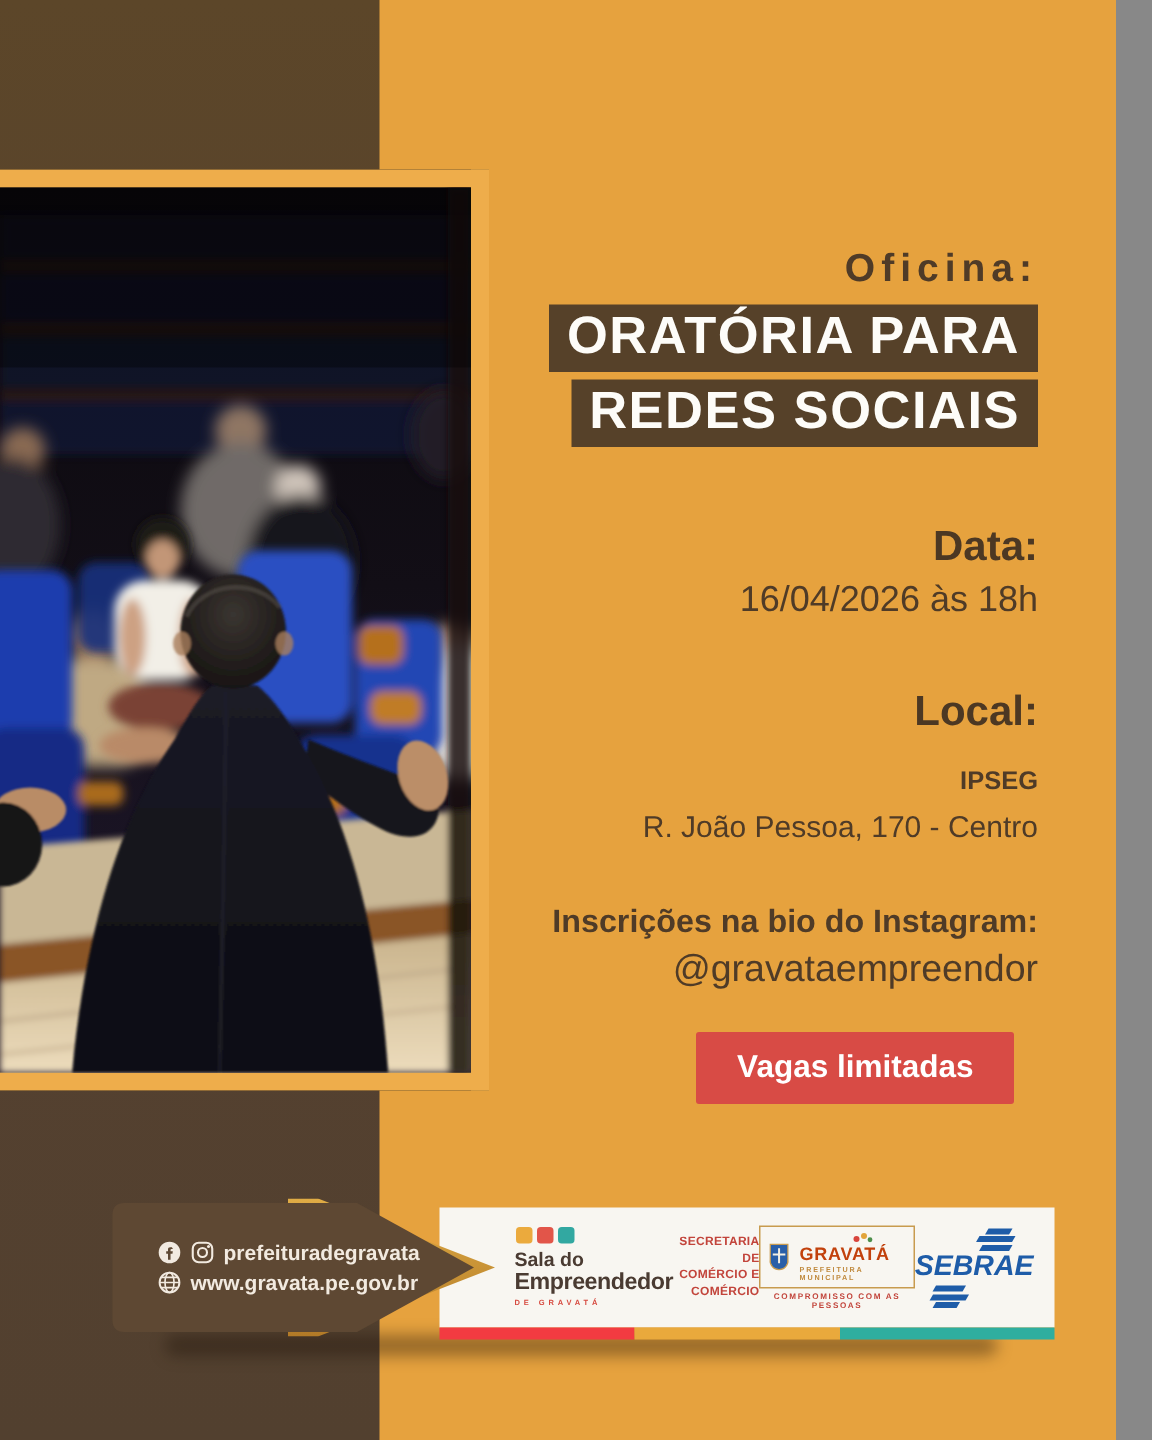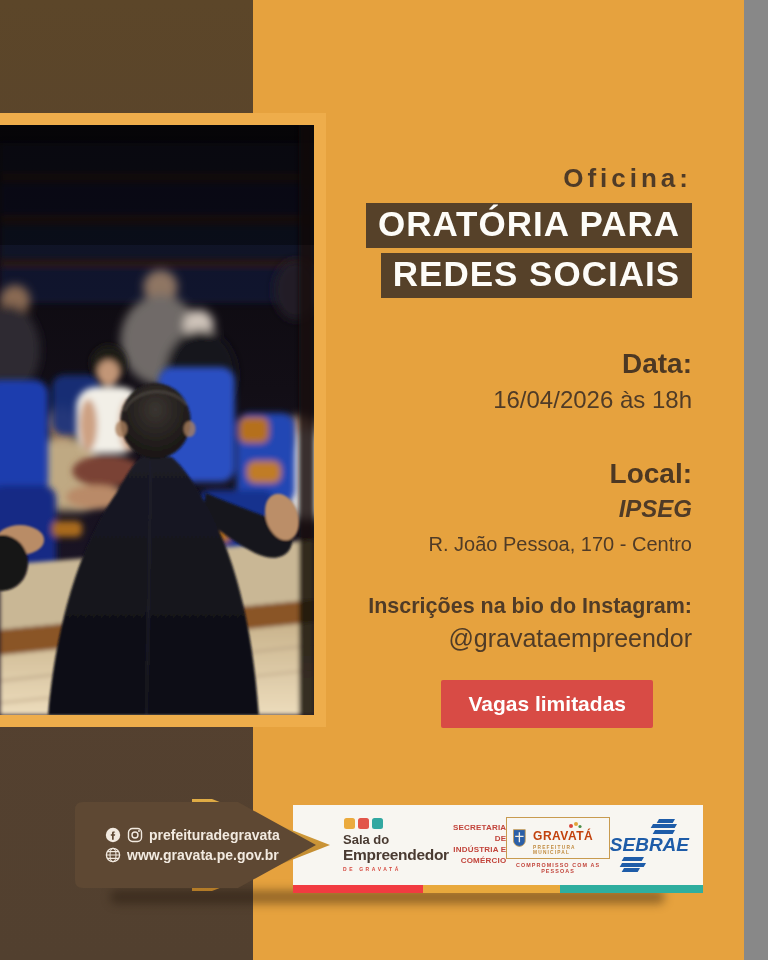--- a/index.html
+++ b/index.html
@@ -19,25 +19,25 @@
   .content{position:absolute;top:0;left:336px;right:52px;text-align:right;color:#4F3B27;}
   .kicker{margin-top:163px;font-size:26px;letter-spacing:4px;font-weight:600;}
   .title-row{margin-top:9px;}
   .title-row + .title-row{margin-top:5px;}
   .title-line{display:inline-block;background:#564129;color:#FDFCF8;font-weight:800;
     font-size:35px;line-height:1;padding:3px 12px 7px;letter-spacing:1px;}
   .lbl{font-weight:800;font-size:28px;color:#4C3823;}
   .data-label{margin-top:50px;}
   .data-value{margin-top:6px;font-size:24px;font-weight:500;}
   .local-label{margin-top:44px;}
-  .local-name{margin-top:5px;font-size:24px;font-weight:700;font-style:italic;}
+  .local-name{margin-top:21px;font-size:17px;font-weight:700;}
   .local-address{margin-top:10px;font-size:20px;font-weight:500;}
   .signup-label{margin-top:38px;font-size:21.5px;font-weight:800;}
   .signup-handle{margin-top:5px;font-size:25px;font-weight:400;}
-  .cta{display:inline-block;margin-top:27px;margin-right:39px;background:#D84B45;color:#FFFFFF;
+  .cta{display:inline-block;margin-top:27px;margin-right:16px;background:#D84B45;color:#FFFFFF;
     font-weight:800;font-size:21px;padding:12px 27px;border-radius:2px;}
 
   
   .ribbon-shadow{position:absolute;left:110px;top:890px;width:555px;height:14px;
     background:rgba(30,18,8,.40);filter:blur(5px);border-radius:7px;}
   .whitebar{position:absolute;left:293px;top:805px;width:410px;height:80px;background:#F8F6F1;
     display:flex;align-items:center;justify-content:space-between;box-sizing:border-box;
     padding:0 14px 0 50px;}
   .stripe{position:absolute;left:293px;top:885px;width:410px;height:8px;display:flex;}
   .stripe i{display:block;height:100%;}
@@ -233,21 +233,21 @@
           <i class="q2"></i>
           <i class="q3"></i>
       </div>
       <div class="sala-top">Sala do</div>
       <div class="sala-main">Empreendedor</div>
       <div class="sala-sub">DE GRAVATÁ</div>
     </div>
 
     <div class="secretaria">
       <div>SECRETARIA DE</div>
-      <div>INDÚSTRIA E</div>
+      <div>COMÉRCIO E</div>
       <div>COMÉRCIO</div>
     </div>
 
     <div class="gravata">
       <div class="gravata-box">
         <svg width="20" height="24" viewBox="0 0 20 24">
           <path d="M3 2 h14 v12 a7 7 0 0 1 -7 8 a7 7 0 0 1 -7 -8 Z" fill="#2a5fa8" stroke="#C89B4F" stroke-width="1"></path>
           <path d="M10 5 v12 M5 10 h10" stroke="#f4efe2" stroke-width="1.6"></path>
         </svg>
         <div class="gravata-name-wrap">

